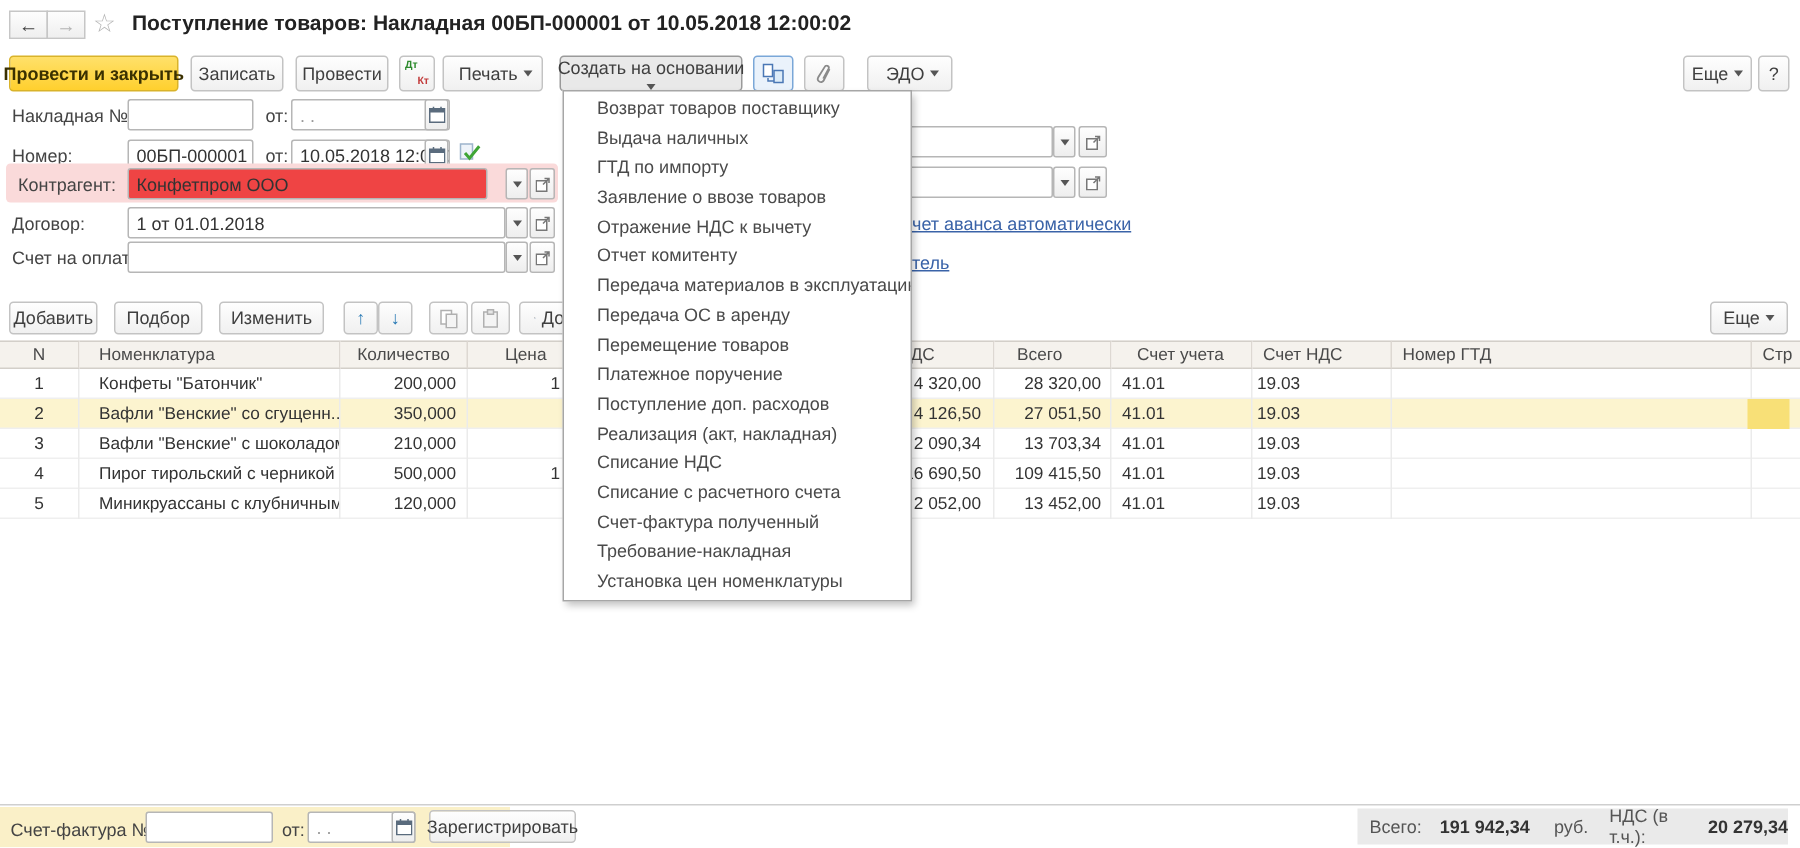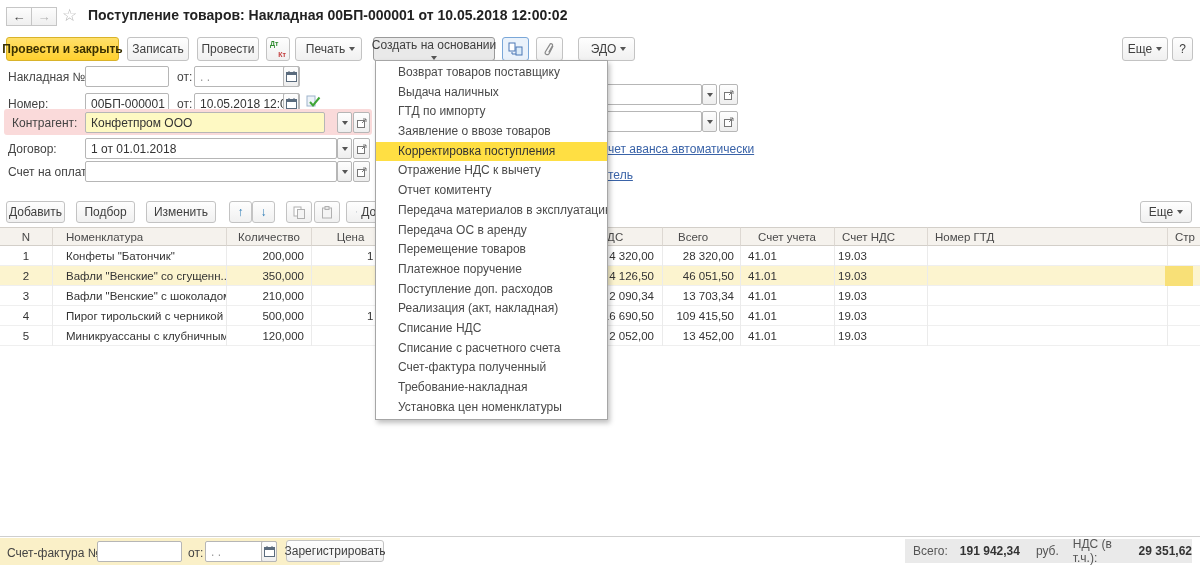--- a/index.html
+++ b/index.html
@@ -162,21 +162,21 @@
   </div>
   <div class="abs" style="left:306px; top:95px;">
     <svg width="15" height="14" viewBox="0 0 15 14">
       <rect x="1" y="1" width="8" height="10" fill="#eef3f9" stroke="#9db4cc"></rect>
       <path d="M4 7 L7 10.5 L13.5 2.5" fill="none" stroke="#3fa535" stroke-width="2"></path>
     </svg>
   </div>
 
   <div class="req-strip" style="left:4px; top:109px; width:368px; height:26px;"></div>
   <div class="f-label" style="left:12px; top:116px;">Контрагент:</div>
-  <div class="inp" style="left:85px; top:112px; width:240px; background:#fef9c3;">Конфетпром ООО</div>
+  <div class="inp" style="left:85px; top:112px; width:240px; background:#ef4444;">Конфетпром ООО</div>
   <div class="mini-btn" style="left:337px; top:112px; width:15px;">
       <span class="caret"></span>
     </div>
   <div class="mini-btn" style="left:353px; top:112px; width:17px;">
     <svg width="10" height="10" viewBox="0 0 10 10">
       <rect x="0.5" y="2.5" width="7" height="7" fill="#fff" stroke="#777"></rect>
       <path d="M5 5 L9 1 M6 1 L9 1 L9 4" fill="none" stroke="#777"></path>
     </svg>
   </div>
 
@@ -286,21 +286,21 @@
     <div class="td" style="left:741px; width:94px; padding-left:7px;">41.01</div>
     <div class="td" style="left:835px; width:93px; padding-left:3px;">19.03</div>
     <div class="td" style="left:928px; width:240px;"></div>
   </div>
 
   <div class="tr sel" style="top:266px;">
     <div class="td num" style="left:0; width:53px; justify-content:center;">2</div>
     <div class="td" style="left:53px; width:174px; padding-left:13px;">Вафли "Венские" со сгущенн...</div>
     <div class="td num" style="left:227px; width:85px; padding-right:7px;">350,000</div>
     <div class="td num" style="left:560px; width:103px; padding-right:8px;">4 126,50</div>
-    <div class="td num" style="left:663px; width:78px; padding-right:6px;">46 051,50</div>
+    <div class="td num" style="left:663px; width:78px; padding-right:6px;">27 051,50</div>
     <div class="td" style="left:741px; width:94px; padding-left:7px;">41.01</div>
     <div class="td" style="left:835px; width:93px; padding-left:3px;">19.03</div>
     <div class="td" style="left:928px; width:240px;"></div>
     <div class="cellfocus" style="left:1165px; width:28px;"></div>
   </div>
 
   <div class="tr" style="top:286px;">
     <div class="td num" style="left:0; width:53px; justify-content:center;">3</div>
     <div class="td" style="left:53px; width:174px; padding-left:13px;">Вафли "Венские" с шоколадом</div>
     <div class="td num" style="left:227px; width:85px; padding-right:7px;">210,000</div>
@@ -332,21 +332,20 @@
     <div class="td" style="left:741px; width:94px; padding-left:7px;">41.01</div>
     <div class="td" style="left:835px; width:93px; padding-left:3px;">19.03</div>
     <div class="td" style="left:928px; width:240px;"></div>
   </div>
 
   <div class="menu">
     <div class="menu-item">Возврат товаров поставщику</div>
     <div class="menu-item">Выдача наличных</div>
     <div class="menu-item">ГТД по импорту</div>
     <div class="menu-item">Заявление о ввозе товаров</div>
-    <div class="menu-item hl">Корректировка поступления</div>
     <div class="menu-item">Отражение НДС к вычету</div>
     <div class="menu-item">Отчет комитенту</div>
     <div class="menu-item">Передача материалов в эксплуатацию</div>
     <div class="menu-item">Передача ОС в аренду</div>
     <div class="menu-item">Перемещение товаров</div>
     <div class="menu-item">Платежное поручение</div>
     <div class="menu-item">Поступление доп. расходов</div>
     <div class="menu-item">Реализация (акт, накладная)</div>
     <div class="menu-item">Списание НДС</div>
     <div class="menu-item">Списание с расчетного счета</div>
@@ -372,16 +371,16 @@
         <line x1="8" y1="0" x2="8" y2="2" stroke="#5a6b7d"></line>
     </svg>
   </div>
   <div class="btn btn-sm" style="left:286px; top:540px; width:98px;">Зарегистрировать</div>
 
   <div class="foot-gray">
     <span style="margin-left:8px; color:#555;">Всего:</span>
     <span class="bold" style="width:78px; text-align:right; display:inline-block;">191 942,34</span>
     <span style="margin-left:16px; color:#555;">руб.</span>
     <span style="margin-left:14px; color:#555;">НДС (в т.ч.):</span>
-    <span class="bold" style="width:62px; text-align:right; display:inline-block;">29 351,62</span>
+    <span class="bold" style="width:62px; text-align:right; display:inline-block;">20 279,34</span>
   </div>
 
 </div>
 
 </body></html>

